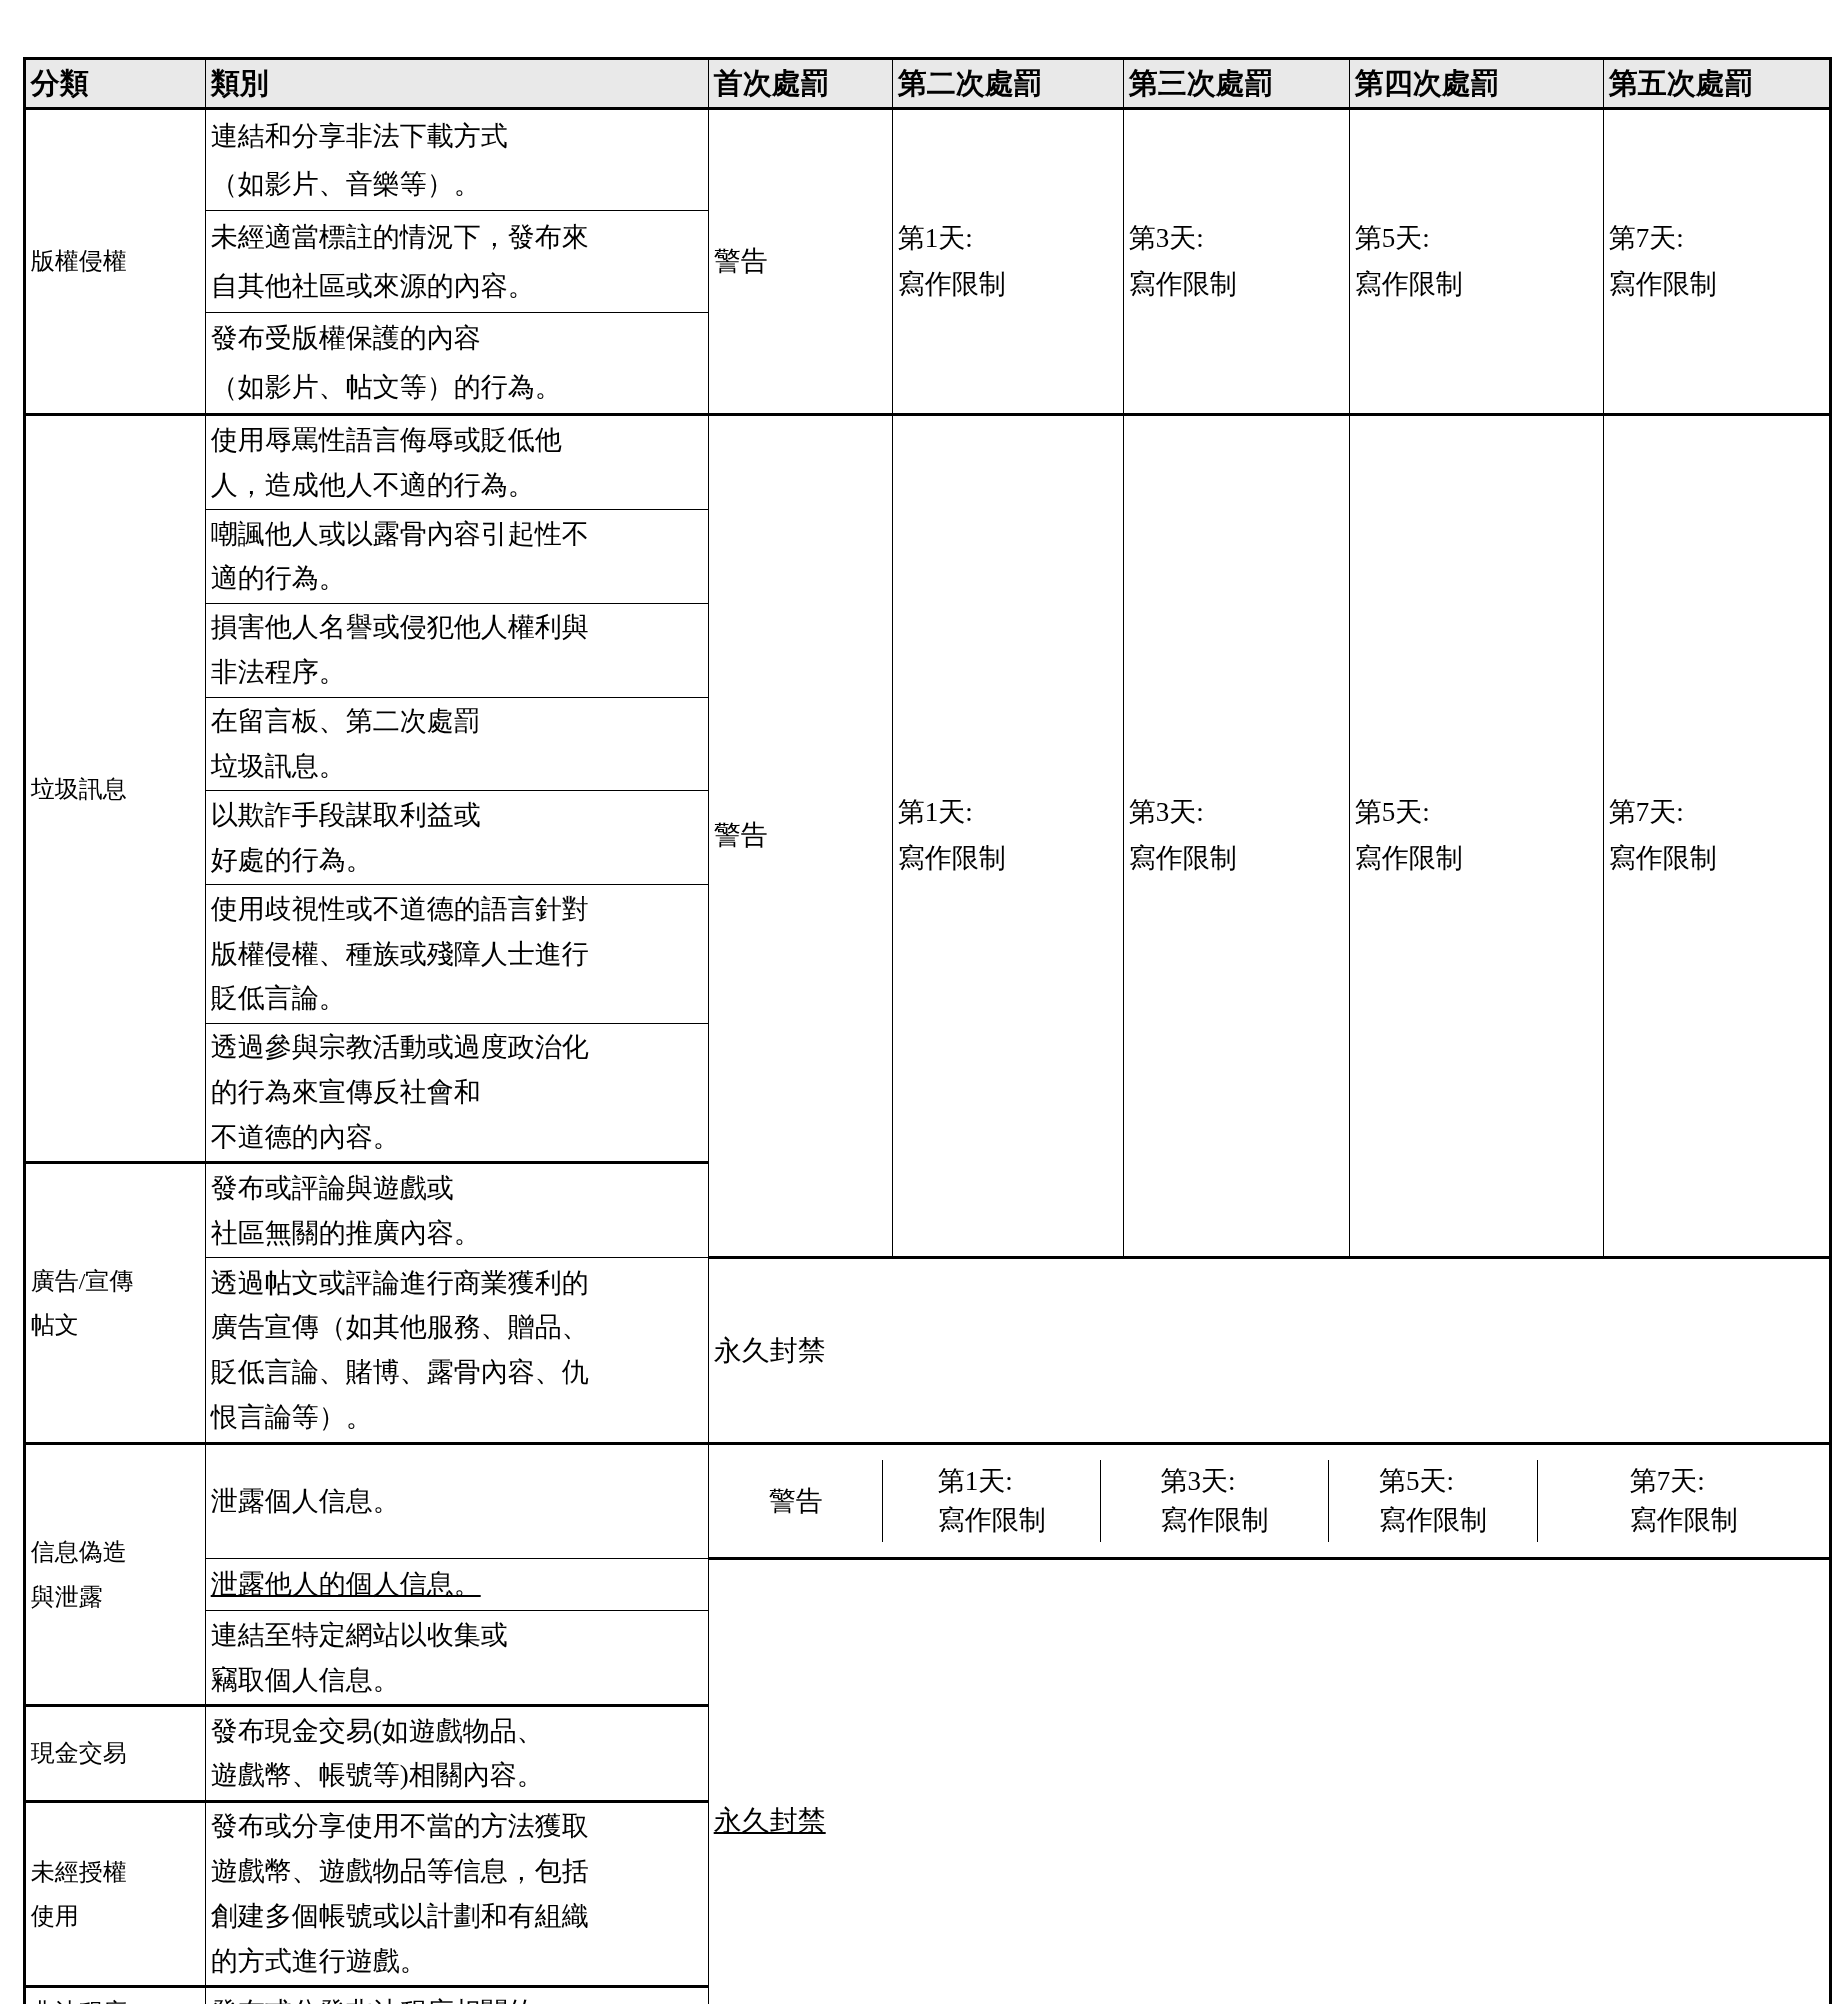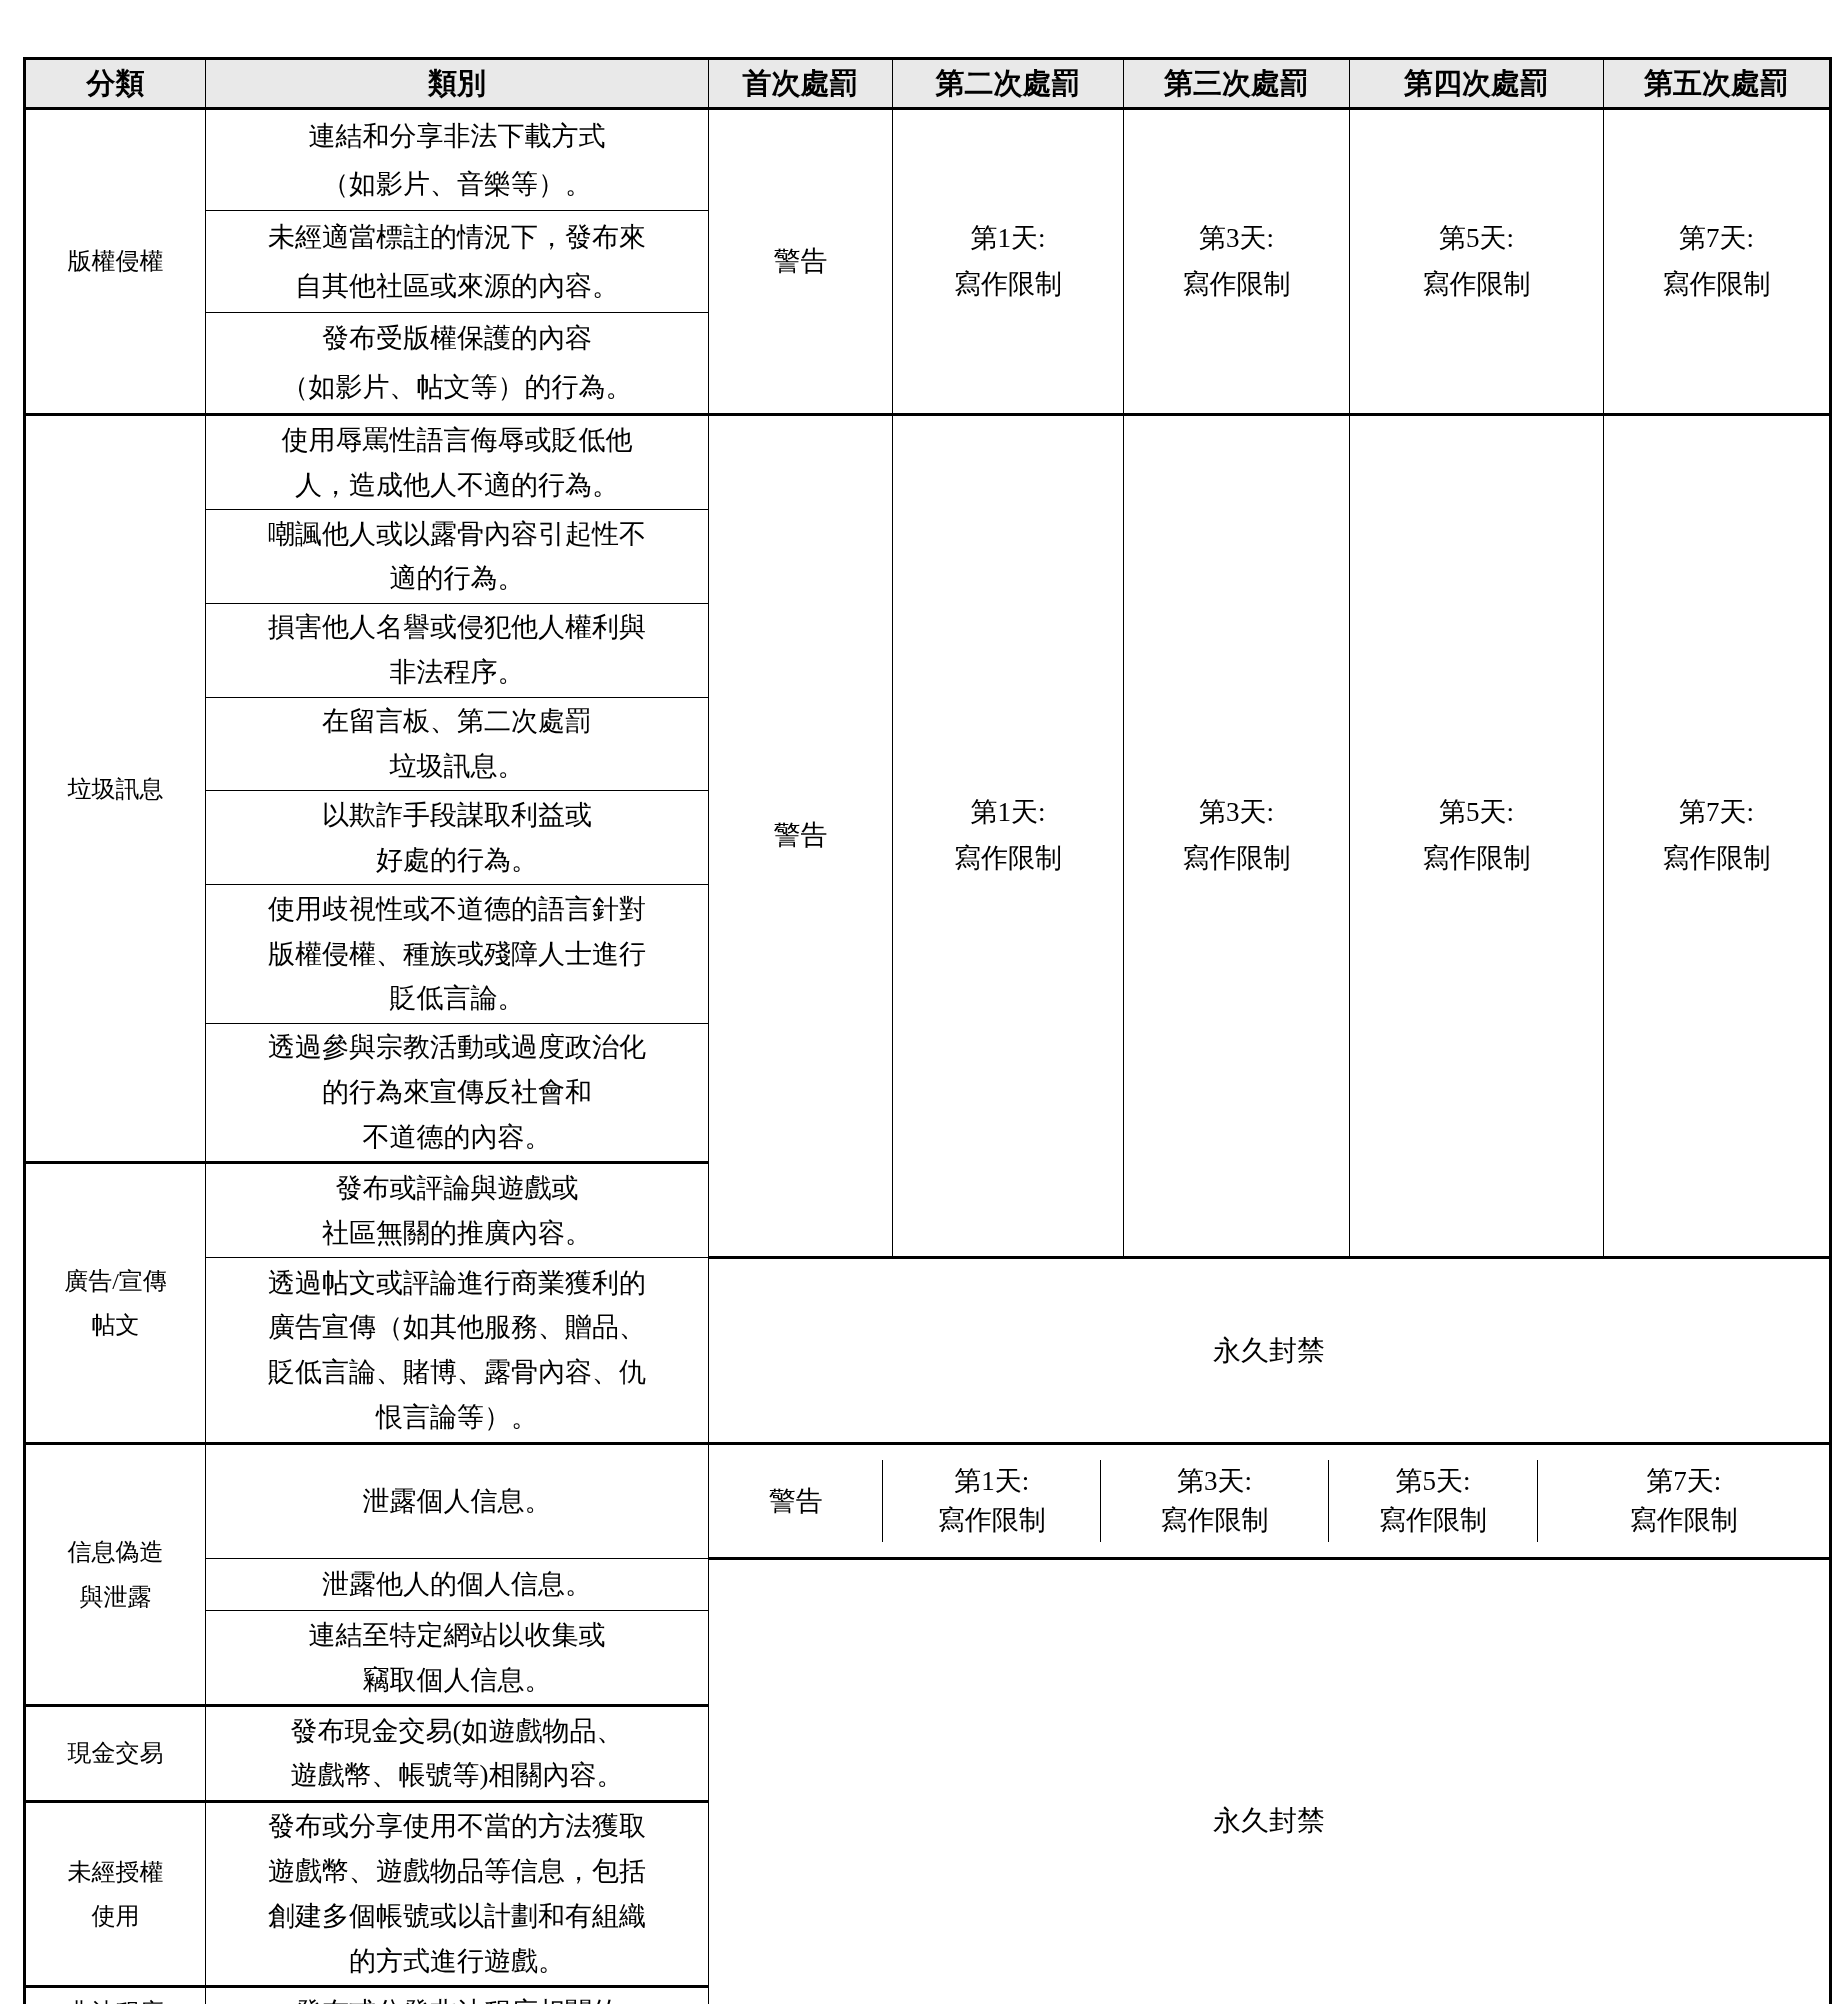--- a/index.html
+++ b/index.html
@@ -12,21 +12,21 @@
   .page{ position:relative; width:1847px; height:2005px; }
   table.ptable{
     position:absolute; left:23px; top:57px;
     width:1806px;
     border-collapse:collapse;
     table-layout:fixed;
     border:3.9px solid #000;
   }
   th,td{
     border:1.6px solid #000;
-    text-align:center; vertical-align:middle;
+    text-align:left; vertical-align:middle;
     padding:1.6px 4.7px;
     white-space:pre-line;
     overflow:hidden;
   }
   th{
     background:#e9e9e9;
     font-size:29px; font-weight:bold;
     border-bottom:3.1px solid #000;
     line-height:1.3;
   }
@@ -35,21 +35,21 @@
   td.pen{ font-size:27px; line-height:1.7; }
   td.ban{ font-size:28px; }
   .bt4{ border-top-width:3.1px !important; }
   
   tr.h65{ height:50px; }
   tr.h122{ height:95px; }
   tr.h112{ height:87px; }
   tr.h169{ height:131px; }
   tr.h240{ height:186px; }
   tr.h110{ height:85px; }
-  tr.h67{ height:52px; }
+  tr.h67{ height:52px;text-decoration:underline; }
   tr.h107{ height:83px; }
   tr.h115{ height:89px; }
   tr.h226{ height:175px; }
   
   td.lhwide{ line-height:1.8; }
   
   td.strip{ padding:0; }
   .striprow{
     display:flex; width:100%; height:82px; align-items:stretch;
   }

